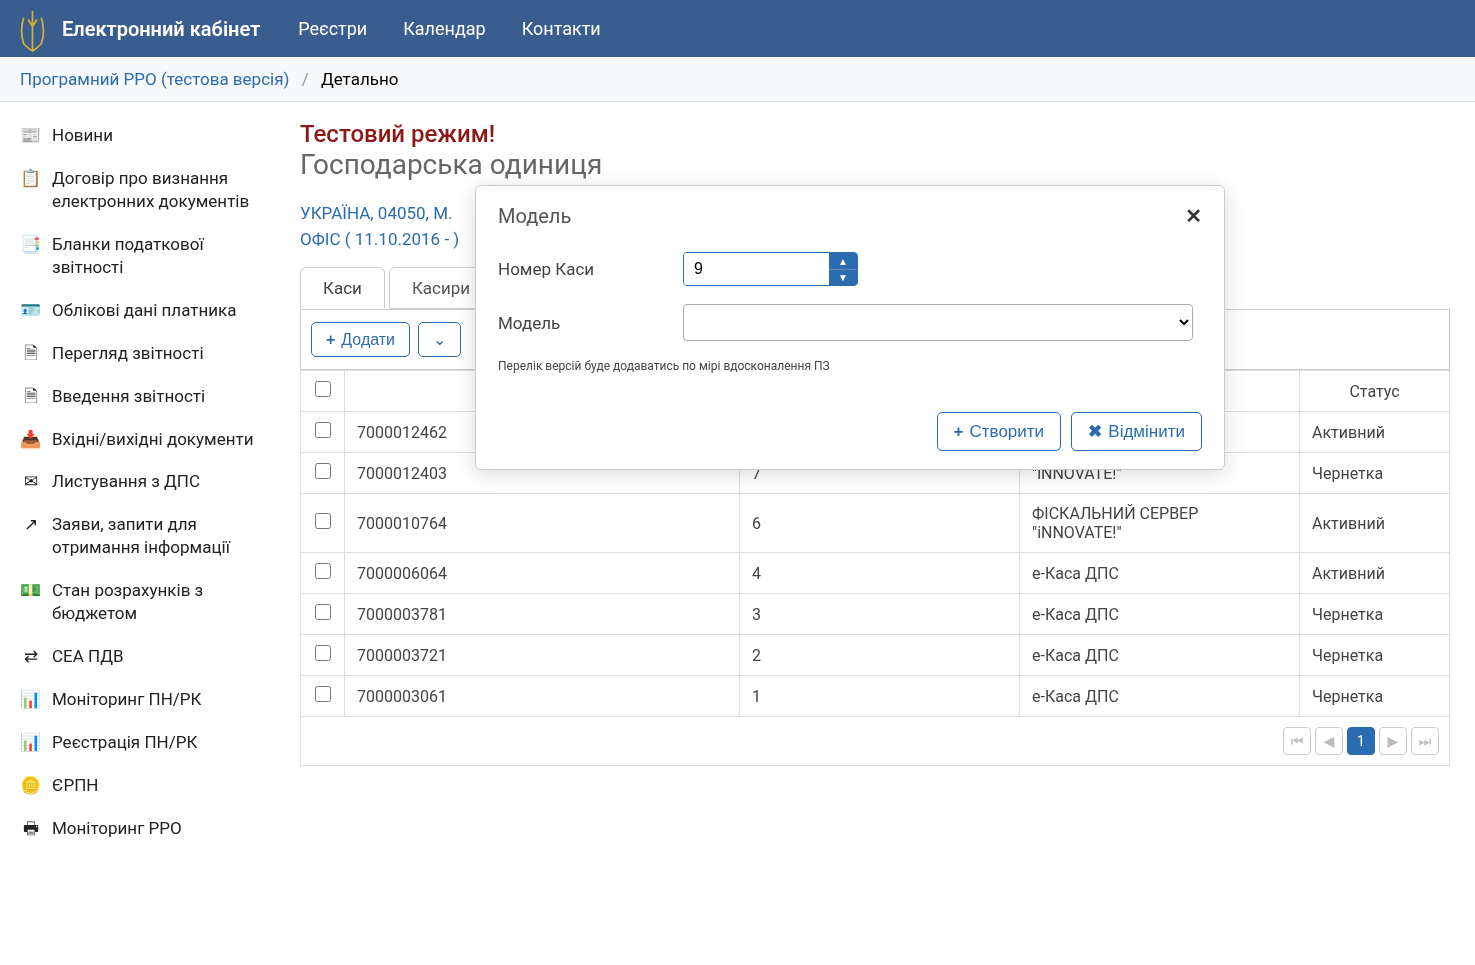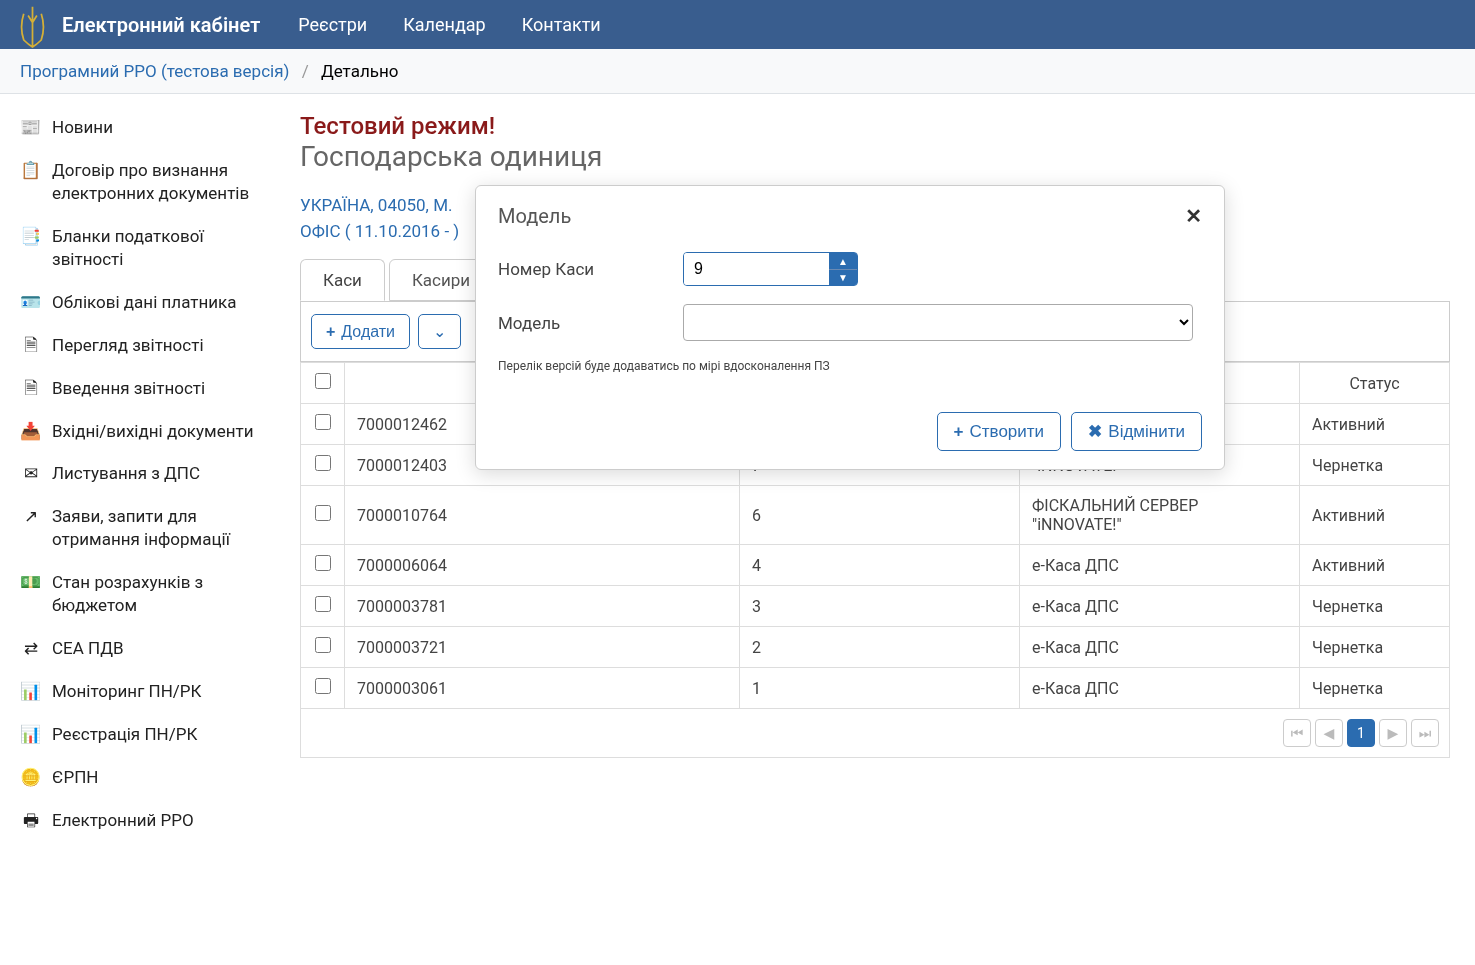--- a/index.html
+++ b/index.html
@@ -1,18 +1,18 @@
 <!DOCTYPE html>
 <html><head>
 <meta charset="utf-8">
 <style>
   * { box-sizing: border-box; margin: 0; padding: 0; }
   body { font-family: -apple-system, BlinkMacSystemFont, "Segoe UI", Roboto, Arial, sans-serif; font-size: 16px; color: #333; background: #fff; }
   
-  .navbar { background: #395d8e; color: #fff; display: flex; align-items: center; height: 49px; padding: 0 15px; }
+  .navbar { background: #395d8e; color: #fff; display: flex; align-items: center; height: 57px; padding: 0 15px; }
   .navbar .emblem { width: 35px; height: 40px; margin-right: 12px; }
   .navbar .brand { font-size: 20px; font-weight: 600; color: #fff; margin-right: 20px; }
   .navbar a { color: #fff; text-decoration: none; font-size: 18px; padding: 0 18px; }
   
   .breadcrumb-bar { background: #f8f9fa; border-bottom: 1px solid #dee2e6; padding: 12px 20px; font-size: 17px; }
   .breadcrumb-bar .link { color: #2b6cb0; text-decoration: none; }
   .breadcrumb-bar .sep { color: #999; margin: 0 8px; }
   .breadcrumb-bar .current { color: #000000; }
 
   .layout { display: flex; }
@@ -136,21 +136,21 @@
     <div class="sidebar-item">
         <span class="icon">📊</span>
         <span>Реєстрація ПН/РК</span>
       </div>
     <div class="sidebar-item">
         <span class="icon">🪙</span>
         <span>ЄРПН</span>
       </div>
     <div class="sidebar-item">
         <span class="icon">🖶</span>
-        <span>Електронний РРО</span>
+        <span>Моніторинг РРО</span>
       </div>
   </div>
 
   <div class="main">
     <div class="test-mode">Тестовий режим!</div>
     <div class="subtitle">Господарська одиниця</div>
     <a href="#" class="address-link">
       <span>УКРАЇНА, 04050, М.</span><br>
       <span>ОФІС ( 11.10.2016 - )</span>
     </a>

